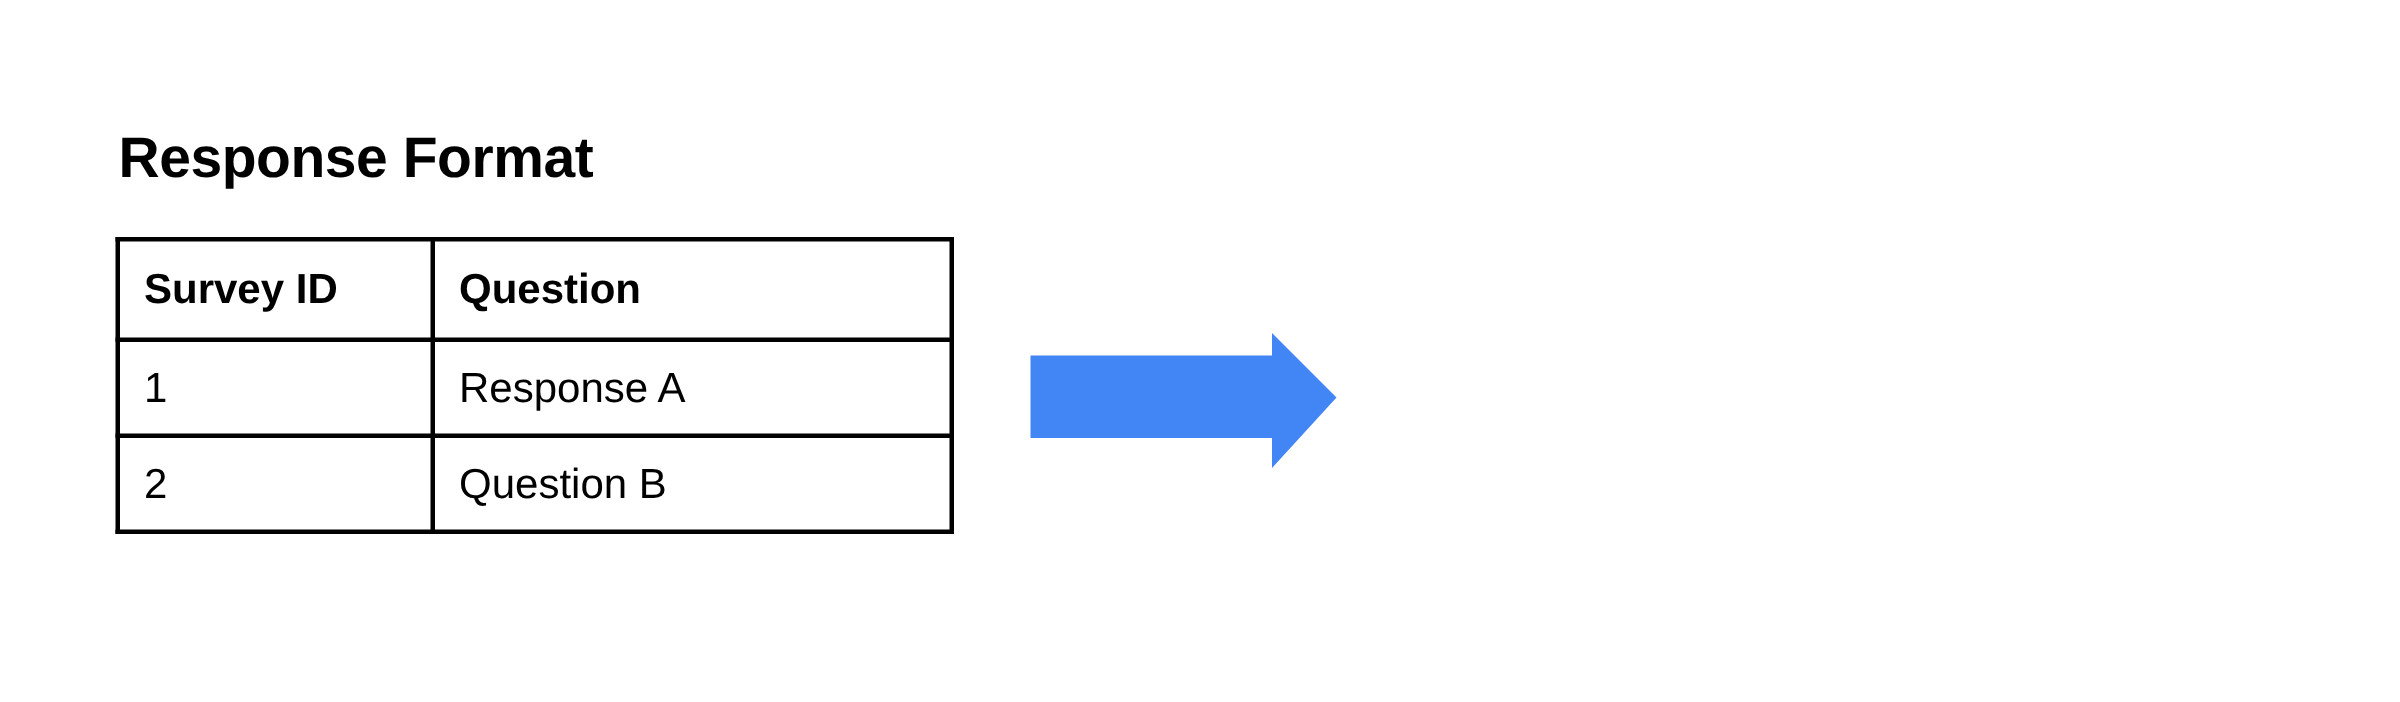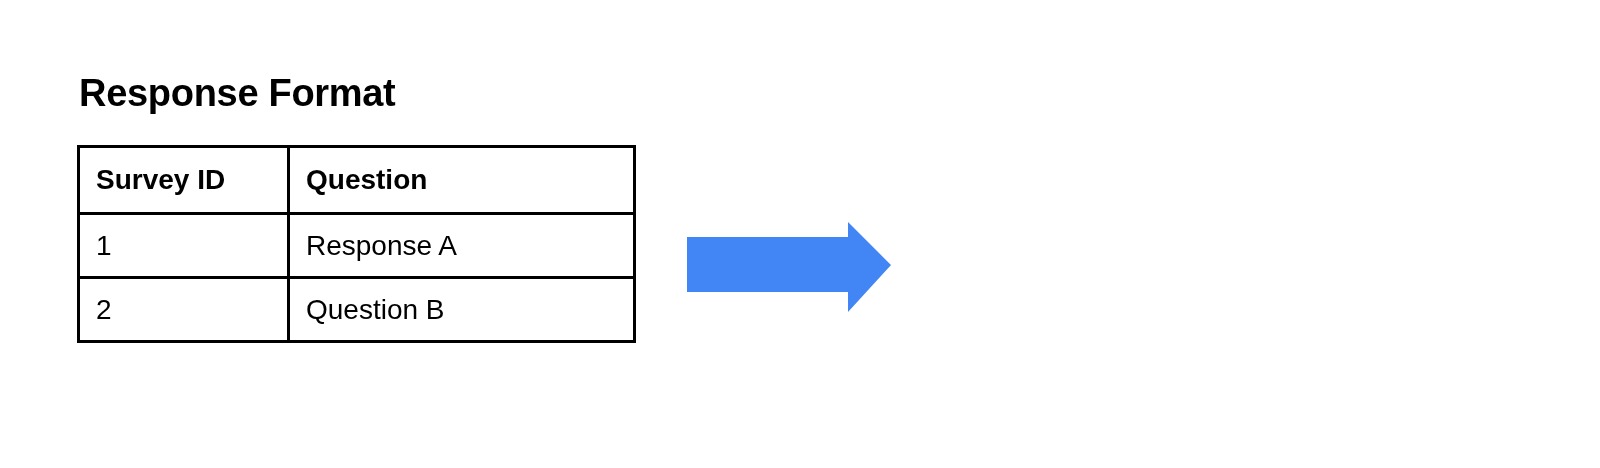--- a/index.html
+++ b/index.html
@@ -19,21 +19,21 @@
   #canvas {
     position: relative;
     width: 1600px;
     height: 468px;
     background: #ffffff;
   }
 
   
   .panel {
     position: absolute;
-    top: 0;
+    top: 13px;
     height: 381px;
     padding-left: 13px;
   }
   #panel-left  { left: 0px;   width: 660px; }
   #panel-right { left: 900px; width: 700px; }
 
   .panel-title {
     position: absolute;
     top: 70px;
     font-size: 38px;

